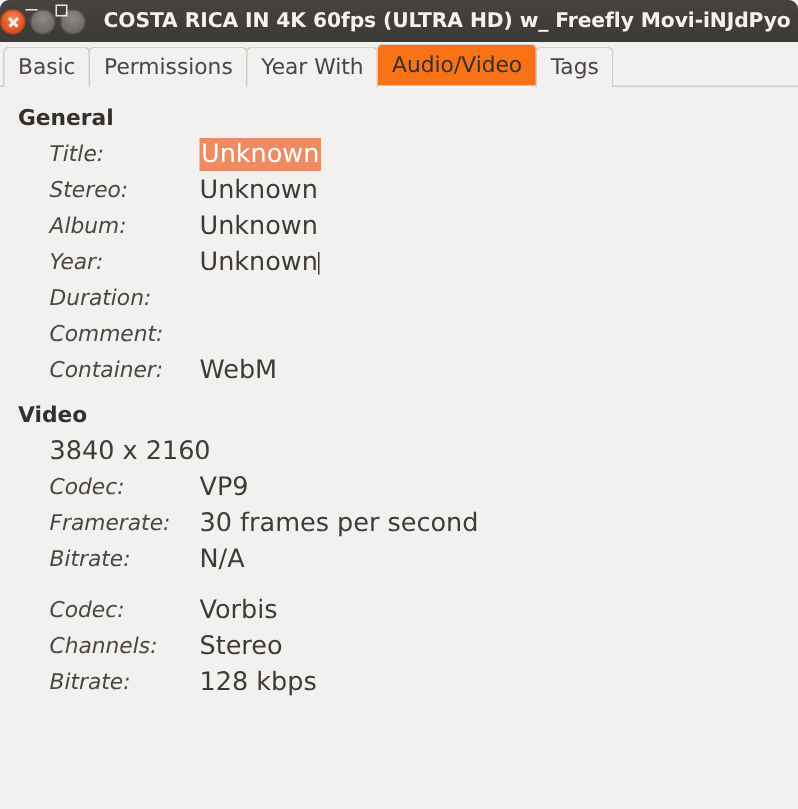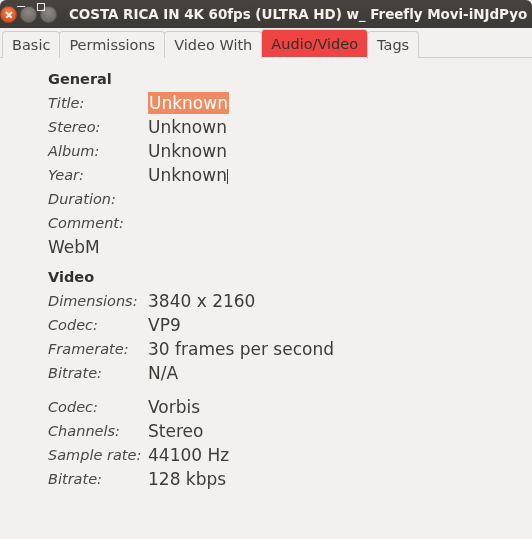--- a/index.html
+++ b/index.html
@@ -124,21 +124,21 @@
     border: 1px solid #d2cec9;
     border-bottom: none;
     border-top-left-radius: 4px;
     border-top-right-radius: 4px;
     margin-right: -1px;
     position: relative;
     z-index: 1;
     white-space: nowrap;
   }
   .tab.active {
-    background: #ef4444;
+    background: #f97316;
     color: #33302d;
     height: 29px;
     z-index: 3;
   }
   .tab.active::after {
     content: "";
     position: absolute;
     left: 0; right: 0; bottom: -1px;
     height: 2px;
     background: #fbfafa;
@@ -146,35 +146,35 @@
 
   
   #content {
     flex: 1 1 auto;
     background: #f2f1f0;
     padding: 13px 0 0 0;
     overflow: hidden;
     position: relative;
   }
 
-  .section { margin-bottom: 10px; margin-left: 36px; }
+  .section { margin-bottom: 10px; }
 
   .section-title {
     font-size: 14.5px;
     font-weight: bold;
     color: #33302d;
     padding-left: 12px;
     margin-bottom: 4px;
   }
 
   .row {
     height: 24px;
     display: flex;
     align-items: center;
-    padding-left: 12px;
+    padding-left: 33px;
   }
 
   .row-label {
     font-style: italic;
     font-size: 14.5px;
     color: #4b4743;
     width: 100px;
     flex: 0 0 100px;
     white-space: nowrap;
   }
@@ -222,21 +222,21 @@
   </div>
 
   <div id="tabbar">
       <div class="tab">
         <span>Basic</span>
       </div>
       <div class="tab">
         <span>Permissions</span>
       </div>
       <div class="tab">
-        <span>Video With</span>
+        <span>Year With</span>
       </div>
       <div class="tab active">
         <span>Audio/Video</span>
       </div>
       <div class="tab">
         <span>Tags</span>
       </div>
     </div>
 
   <div id="content">
@@ -259,27 +259,27 @@
           <div class="row-value caret">Unknown</div>
         </div>
         <div class="row">
           <div class="row-label">Duration:</div>
         </div>
         <div class="row">
           <div class="row-label">Comment:</div>
           <div class="row-value"></div>
         </div>
         <div class="row">
+          <div class="row-label">Container:</div>
           <div class="row-value">WebM</div>
         </div>
       </div>
       <div class="section">
         <div class="section-title">Video</div>
         <div class="row">
-          <div class="row-label">Dimensions:</div>
           <div class="row-value">3840 x 2160</div>
         </div>
         <div class="row">
           <div class="row-label">Codec:</div>
           <div class="row-value">VP9</div>
         </div>
         <div class="row">
           <div class="row-label">Framerate:</div>
           <div class="row-value">30 frames per second</div>
         </div>
@@ -291,23 +291,19 @@
       <div class="section">
         <div class="row">
           <div class="row-label">Codec:</div>
           <div class="row-value">Vorbis</div>
         </div>
         <div class="row">
           <div class="row-label">Channels:</div>
           <div class="row-value">Stereo</div>
         </div>
         <div class="row">
-          <div class="row-label">Sample rate:</div>
-          <div class="row-value">44100 Hz</div>
-        </div>
-        <div class="row">
           <div class="row-label">Bitrate:</div>
           <div class="row-value">128 kbps</div>
         </div>
       </div>
     </div>
 
 </div>
 
 </body></html>

